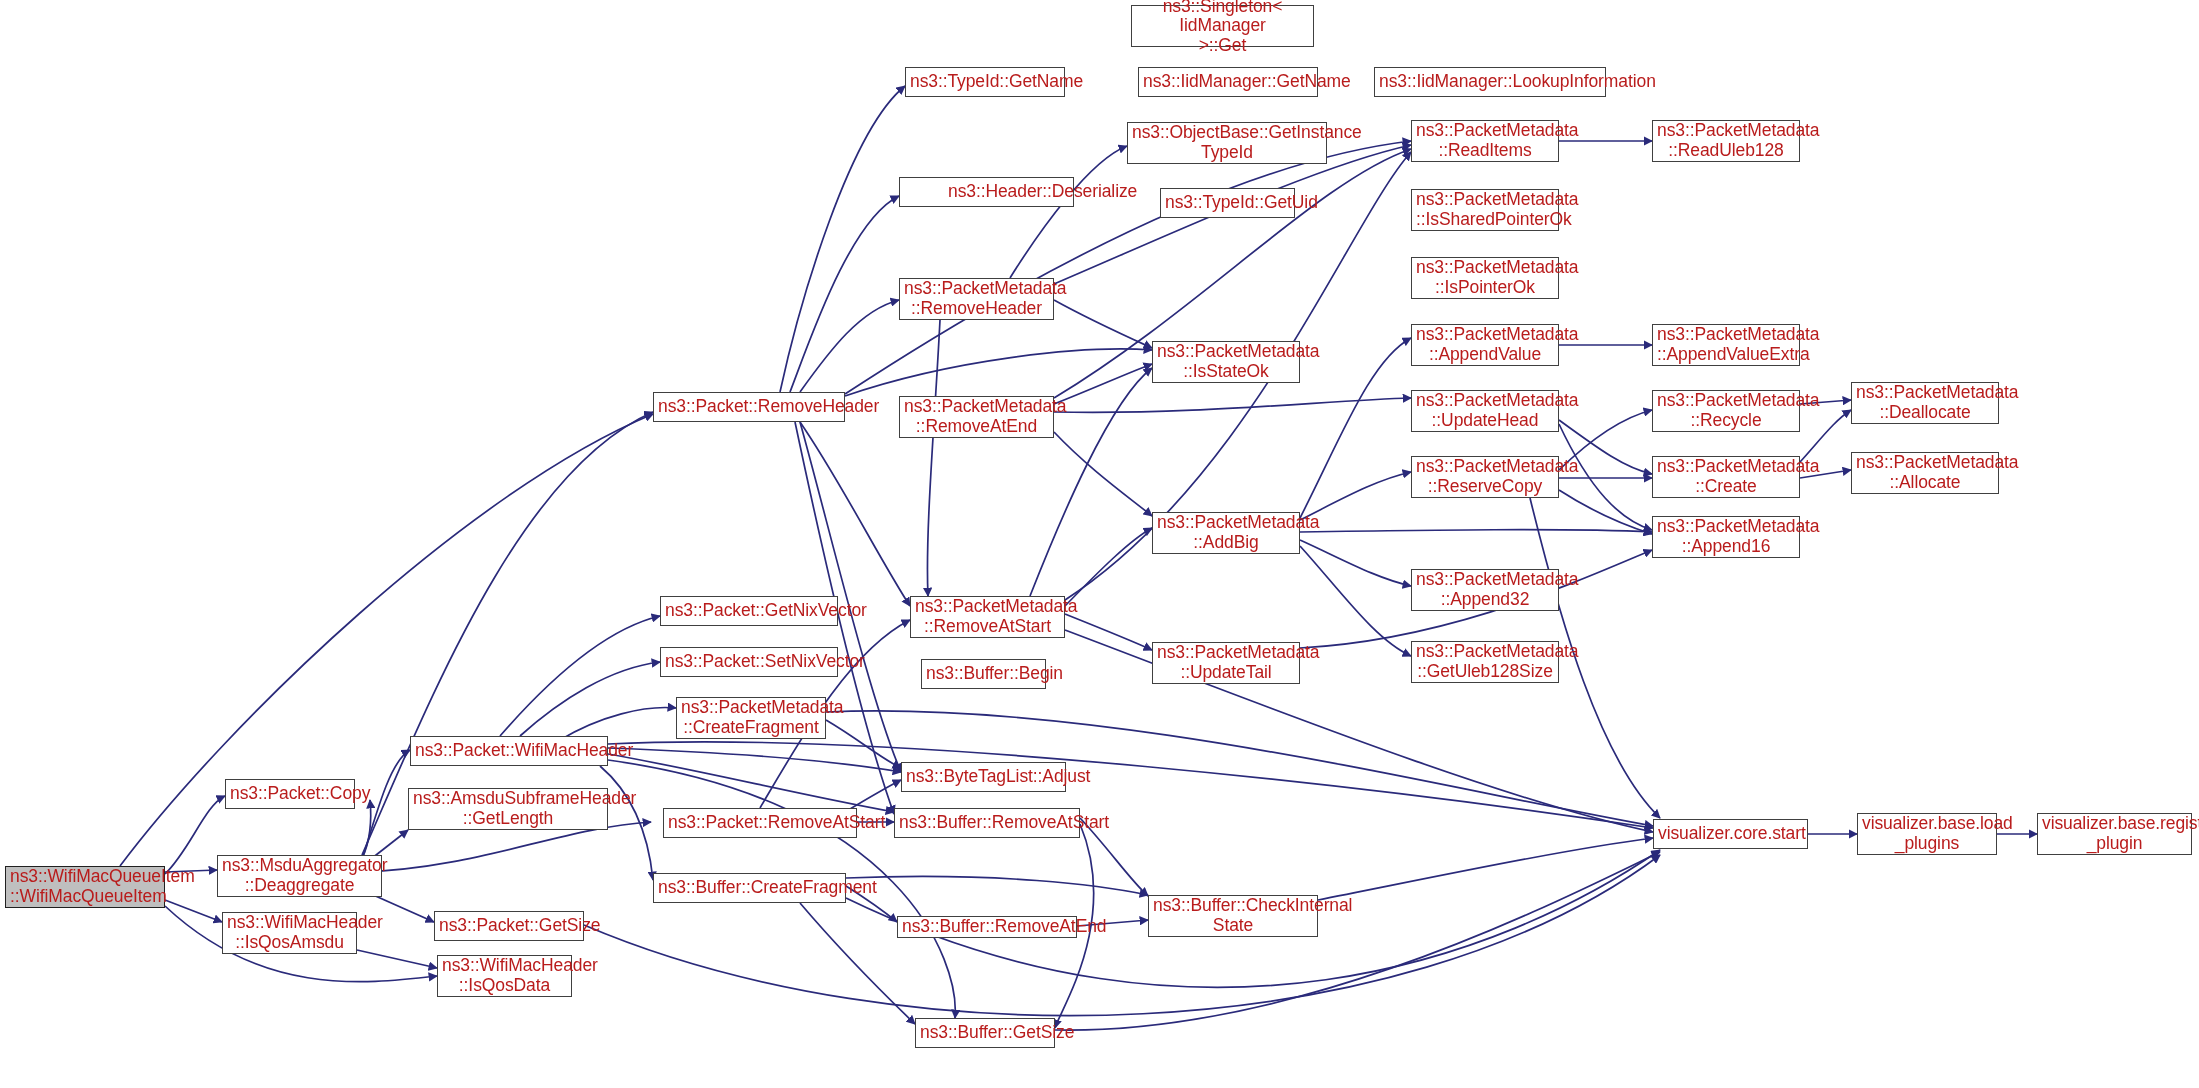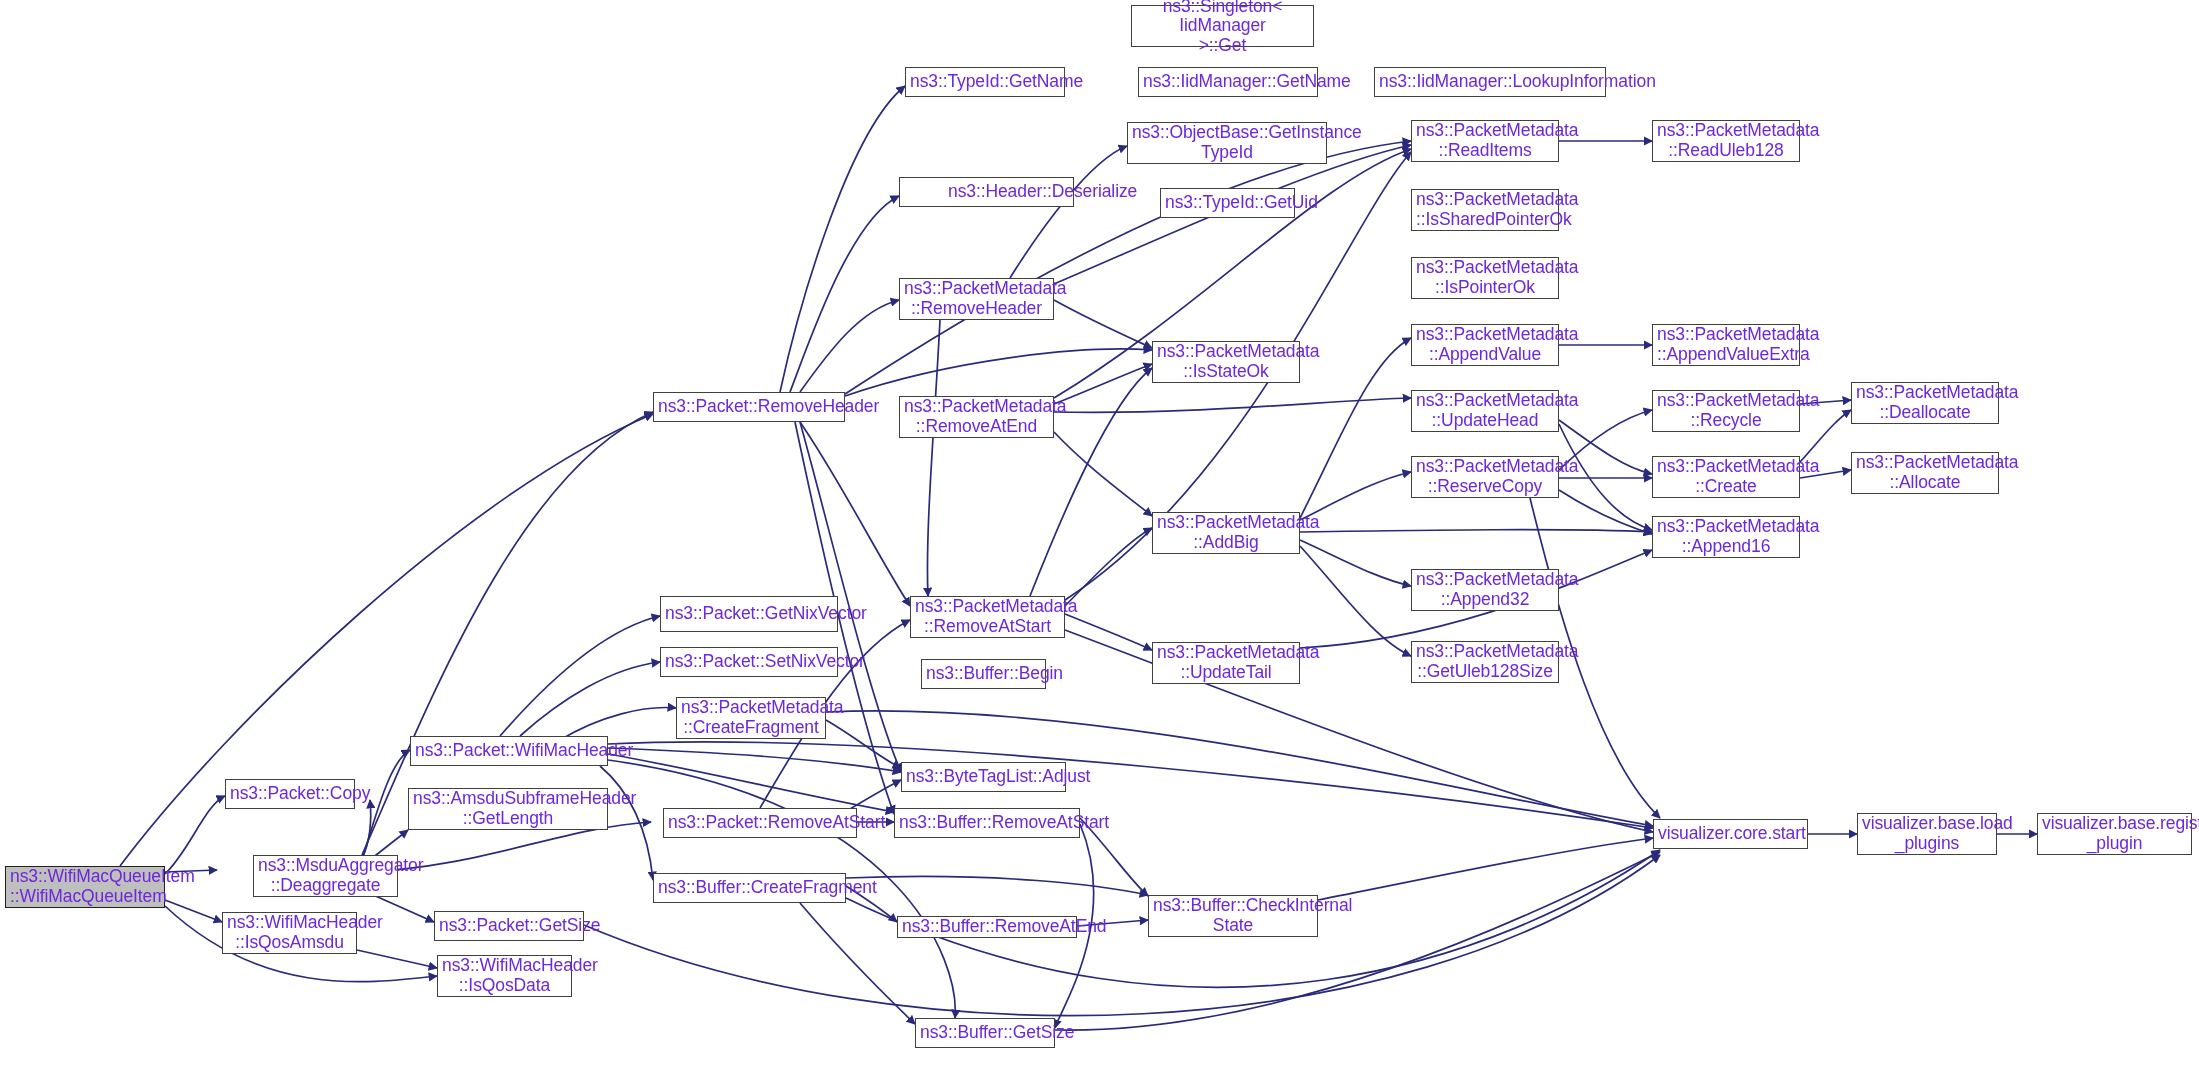--- a/index.html
+++ b/index.html
@@ -11,21 +11,21 @@
     background:#ffffff;
     font-family:"Liberation Sans","DejaVu Sans",sans-serif;
     overflow:hidden;
   }
   #edges{position:absolute;left:0;top:0;width:2199px;height:1088px;pointer-events:none;}
   .node{
     position:absolute;
     box-sizing:border-box;
     border:1.4px solid #404040;
     background:#ffffff;
-    color:#6d28d9;
+    color:#b91c1c;
     font-size:17.5px;
     line-height:1.12;
     display:flex;
     align-items:center;
     justify-content:center;
     text-align:center;
     white-space:pre-line;
     letter-spacing:-0.1px;
     padding:0 4px;
   }
@@ -120,32 +120,32 @@
         <path d="M1055,1030 C1300,1035 1560,900 1660,852" fill="none" stroke="#2a2a7a" stroke-width="1.7" marker-end="url(#arrow)"></path>
         <path d="M846,898 C1200,1070 1500,960 1660,850" fill="none" stroke="#2a2a7a" stroke-width="1.7" marker-end="url(#arrow)"></path>
         <path d="M584,925 C900,1060 1400,1050 1660,855" fill="none" stroke="#2a2a7a" stroke-width="1.7" marker-end="url(#arrow)"></path>
         <path d="M1318,900 C1420,880 1560,850 1653,838" fill="none" stroke="#2a2a7a" stroke-width="1.7" marker-end="url(#arrow)"></path>
       </g>
   </svg>
   <div id="node-layer">
       <div class="node root" style="left: 5px; top: 866px; width: 160px; height: 42px;"><span class="lbl">ns3::WifiMacQueueItem
 ::WifiMacQueueItem</span></div>
       <div class="node" style="left: 225px; top: 779px; width: 130px; height: 30px;"><span class="lbl">ns3::Packet::Copy</span></div>
-      <div class="node" style="left: 217px; top: 855px; width: 145px; height: 42px; margin-left: 36px;"><span class="lbl">ns3::MsduAggregator
+      <div class="node" style="left: 217px; top: 855px; width: 165px; height: 42px;"><span class="lbl">ns3::MsduAggregator
 ::Deaggregate</span></div>
       <div class="node" style="left: 222px; top: 912px; width: 135px; height: 42px;"><span class="lbl">ns3::WifiMacHeader
 ::IsQosAmsdu</span></div>
       <div class="node" style="left: 410px; top: 736px; width: 198px; height: 30px;"><span class="lbl">ns3::Packet::WifiMacHeader</span></div>
       <div class="node" style="left: 408px; top: 788px; width: 200px; height: 42px;"><span class="lbl">ns3::AmsduSubframeHeader
 ::GetLength</span></div>
       <div class="node" style="left: 434px; top: 911px; width: 150px; height: 30px;"><span class="lbl">ns3::Packet::GetSize</span></div>
       <div class="node" style="left: 437px; top: 955px; width: 135px; height: 42px;"><span class="lbl">ns3::WifiMacHeader
 ::IsQosData</span></div>
       <div class="node" style="left: 653px; top: 392px; width: 192px; height: 30px;"><span class="lbl">ns3::Packet::RemoveHeader</span></div>
-      <div class="node" style="left: 660px; top: 596px; width: 178px; height: 36px;"><span class="lbl">ns3::Packet::GetNixVector</span></div>
+      <div class="node" style="left: 660px; top: 596px; width: 178px; height: 30px;"><span class="lbl">ns3::Packet::GetNixVector</span></div>
       <div class="node" style="left: 660px; top: 647px; width: 178px; height: 30px;"><span class="lbl">ns3::Packet::SetNixVector</span></div>
       <div class="node" style="left: 676px; top: 697px; width: 150px; height: 42px;"><span class="lbl">ns3::PacketMetadata
 ::CreateFragment</span></div>
       <div class="node" style="left: 651px; top: 808px; width: 194px; height: 30px; margin-left: 12px;"><span class="lbl">ns3::Packet::RemoveAtStart</span></div>
       <div class="node" style="left: 653px; top: 873px; width: 193px; height: 30px;"><span class="lbl">ns3::Buffer::CreateFragment</span></div>
       <div class="node" style="left: 899px; top: 278px; width: 155px; height: 42px;"><span class="lbl">ns3::PacketMetadata
 ::RemoveHeader</span></div>
       <div class="node" style="left: 899px; top: 396px; width: 155px; height: 42px;"><span class="lbl">ns3::PacketMetadata
 ::RemoveAtEnd</span></div>
       <div class="node" style="left: 910px; top: 596px; width: 155px; height: 42px;"><span class="lbl">ns3::PacketMetadata

